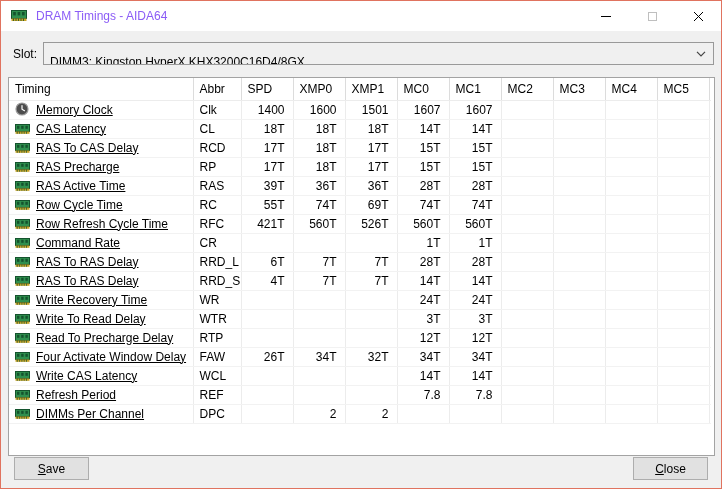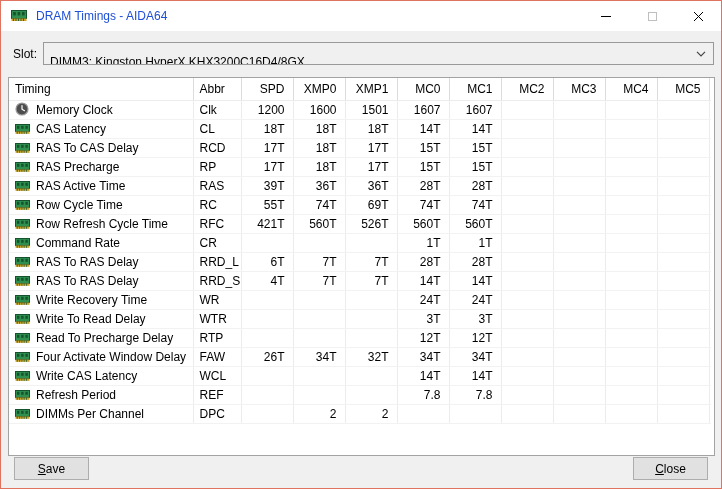--- a/index.html
+++ b/index.html
@@ -9,45 +9,45 @@
   html,body{margin:0;padding:0;background:#fff;}
   body{width:722px;height:489px;overflow:hidden;font-family:"Liberation Sans",sans-serif;}
   *{box-sizing:border-box;}
 
   .window{position:relative;width:722px;height:489px;border:1px solid var(--frame);
     background:var(--client-bg);font-size:12px;color:#000;}
 
   
   .titlebar{height:30px;background:var(--titlebar-bg);display:flex;align-items:center;}
   .app-icon{margin:0 9px 0 10px;display:inline-flex;}
-  .title{font-size:12px;color:#1d4ed8;white-space:nowrap;}
+  .title{font-size:12px;color:#8b5cf6;white-space:nowrap;}
   .caption-buttons{margin-left:auto;display:flex;height:100%;}
   .cap-btn{width:46px;height:100%;display:flex;align-items:center;justify-content:center;}
   .min-glyph{display:block;width:10px;height:1px;background:#000;}
   .max-glyph{display:block;width:9px;height:9px;border:1px solid #bfbfbf;background:transparent;}
   .close-glyph{display:inline-flex;}
 
   
   .slot-label{position:absolute;left:12px;top:46px;text-align:center;}
   .combo{position:absolute;left:42px;top:41px;right:7px;height:23px;background:#f0f0f0;
     border:1px solid #999;display:flex;align-items:center;padding:16px 22px 0 6px;
     white-space:nowrap;overflow:hidden;}
   .combo .chevron{position:absolute;right:7px;top:8px;display:inline-flex;}
 
   
   .table-wrap{position:absolute;left:7px;top:76px;width:707px;height:379px;
     background:var(--table-bg);border:1px solid #a3a3a3;overflow:hidden;}
   table{border-collapse:collapse;table-layout:fixed;width:701px;padding-left:16px;}
   th,td{font-weight:normal;font-size:12px;white-space:nowrap;overflow:hidden;}
   thead th{height:22px;text-align:left;padding:0 8px 0 6px;border-right:1px solid #dcdcdc;
     border-bottom:1px solid #ececec;background:#fff;}
-  thead th.num{text-align:right;}
+  thead th.num{}
   thead th.filler,tbody td.filler{border-right:none;}
   tbody td{height:19px;border-right:1px solid var(--grid-v);border-bottom:1px solid var(--grid-h);padding:0;}
-  td.timing-cell{padding-left:6px;}
+  td.timing-cell{padding-left:6px;text-decoration:underline;}
   td.timing-cell .row-icon{display:inline-flex;vertical-align:-2px;width:16px;margin-right:5px;}
   td.abbr-cell{padding-left:6px;margin-left:43px;}
   td.val{text-align:right;padding-right:8px;}
 
   
   .btn{position:absolute;bottom:8px;width:75px;height:23px;background:var(--button-bg);
     border:1px solid var(--button-border);font-family:"Liberation Sans",sans-serif;font-size:12px;
     color:#000;display:flex;align-items:center;justify-content:center;}
   .btn.save{left:13px;}
   .btn.close{right:13px;}
@@ -131,21 +131,21 @@
         </thead>
       <tbody id="table-body">
           <tr>
             <td class="timing-cell"><span class="row-icon">
                 <svg width="14" height="14" viewBox="0 0 14 14">
                   <circle cx="7" cy="7" r="6" fill="#4d4d4d" stroke="#999" stroke-width="1.2"></circle>
                   <path d="M7 3.6V7.2l2.5 1.5" stroke="#fff" stroke-width="1.2" fill="none" stroke-linecap="round"></path>
                 </svg>
               </span><span>Memory Clock</span></td>
             <td class="abbr-cell">Clk</td>
-            <td class="val">1200</td>
+            <td class="val">1400</td>
             <td class="val">1600</td>
             <td class="val">1501</td>
             <td class="val">1607</td>
             <td class="val">1607</td>
             <td class="val"></td>
             <td class="val"></td>
             <td class="val"></td>
             <td class="val"></td>
             <td class="filler"></td>
           </tr>

